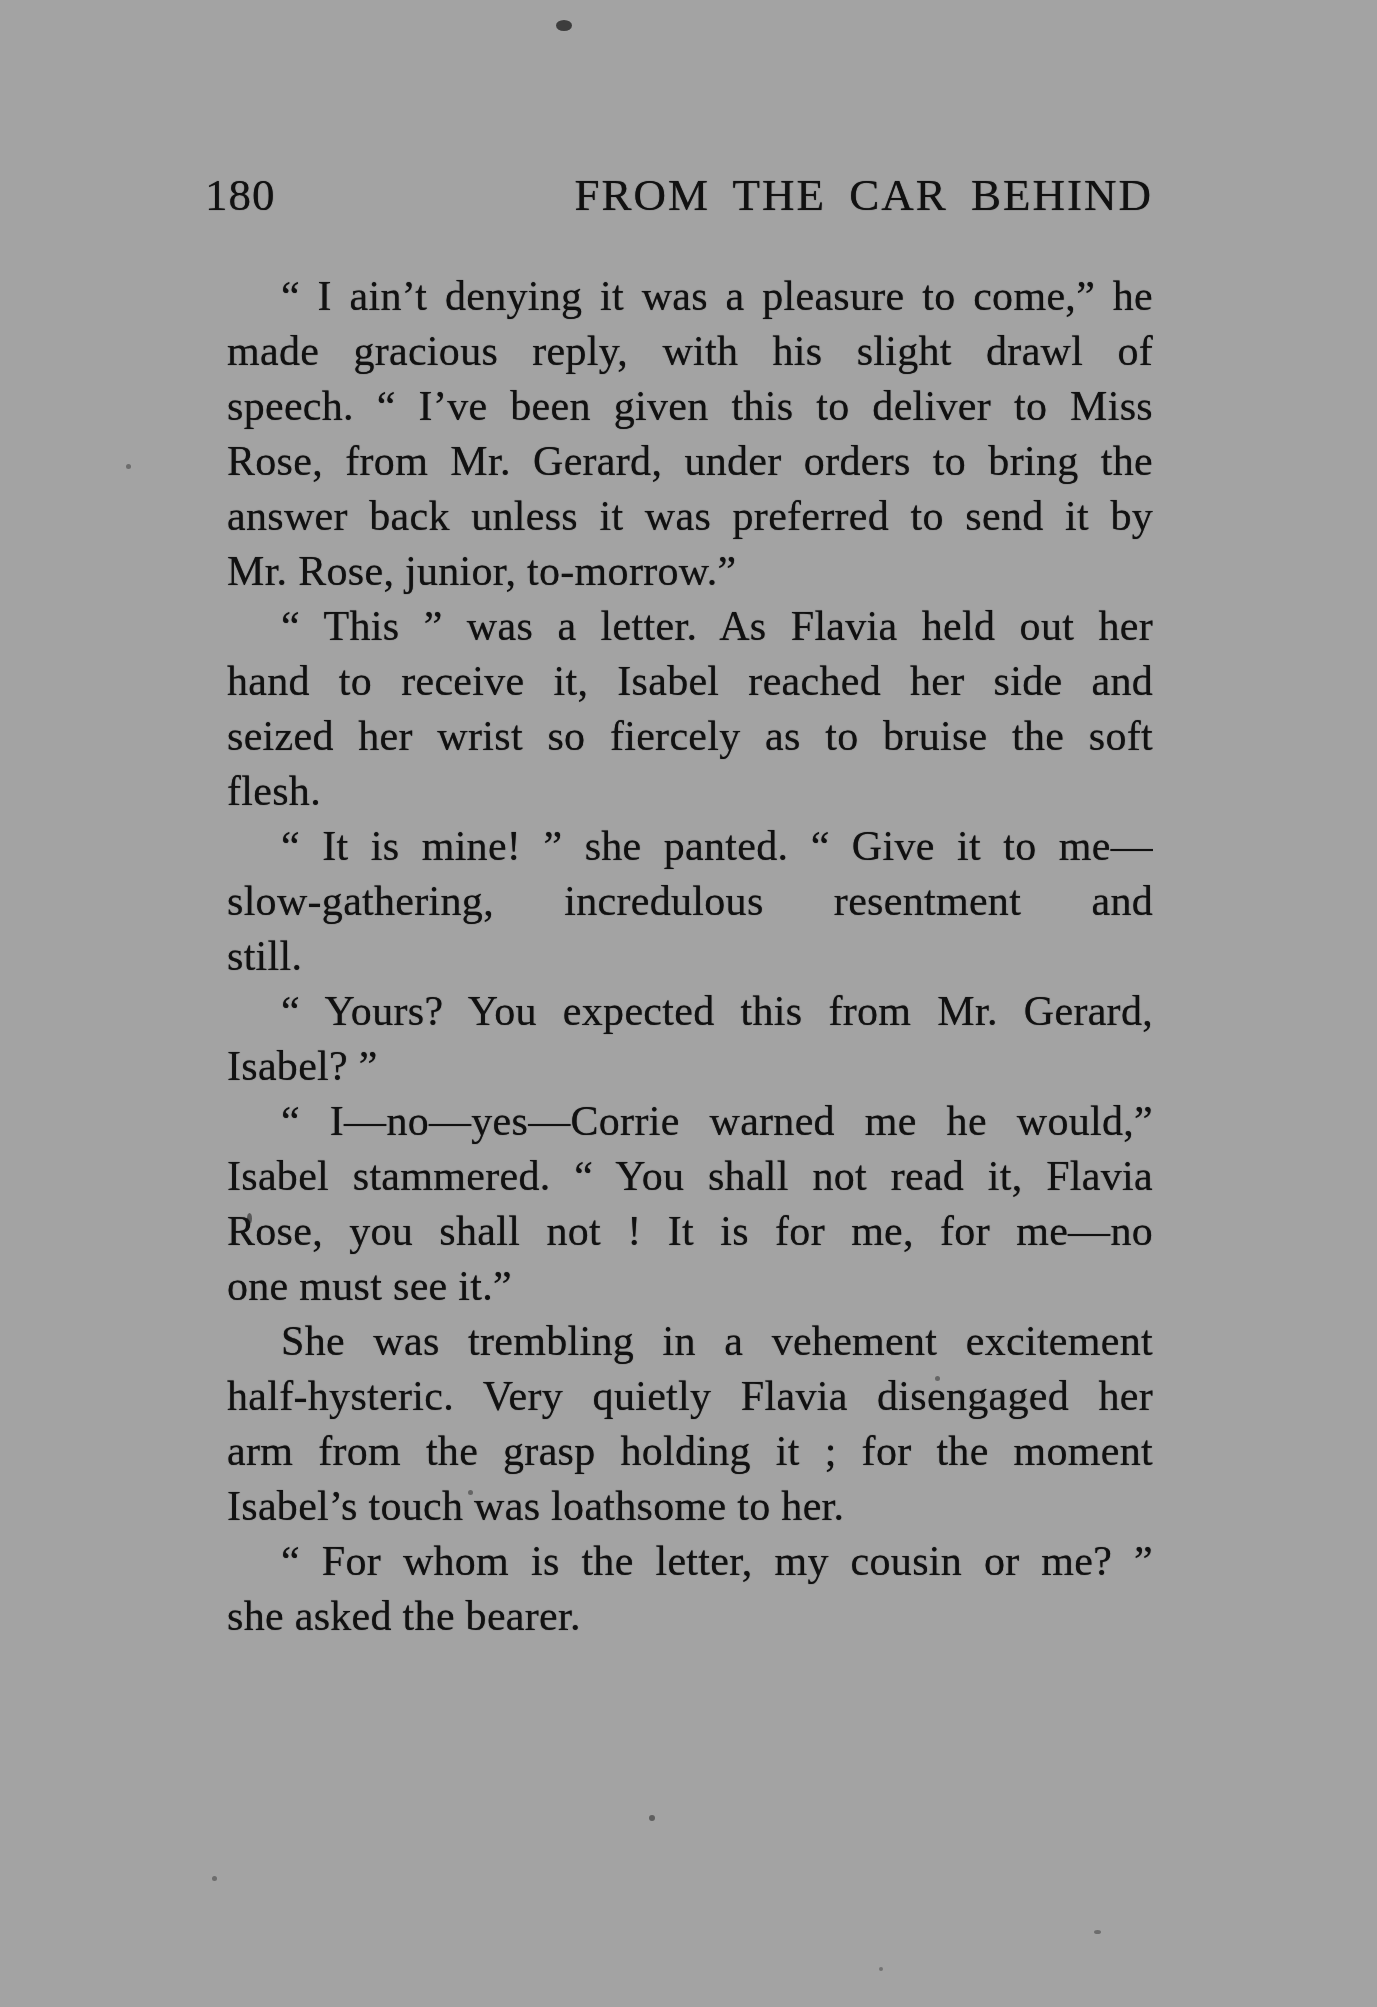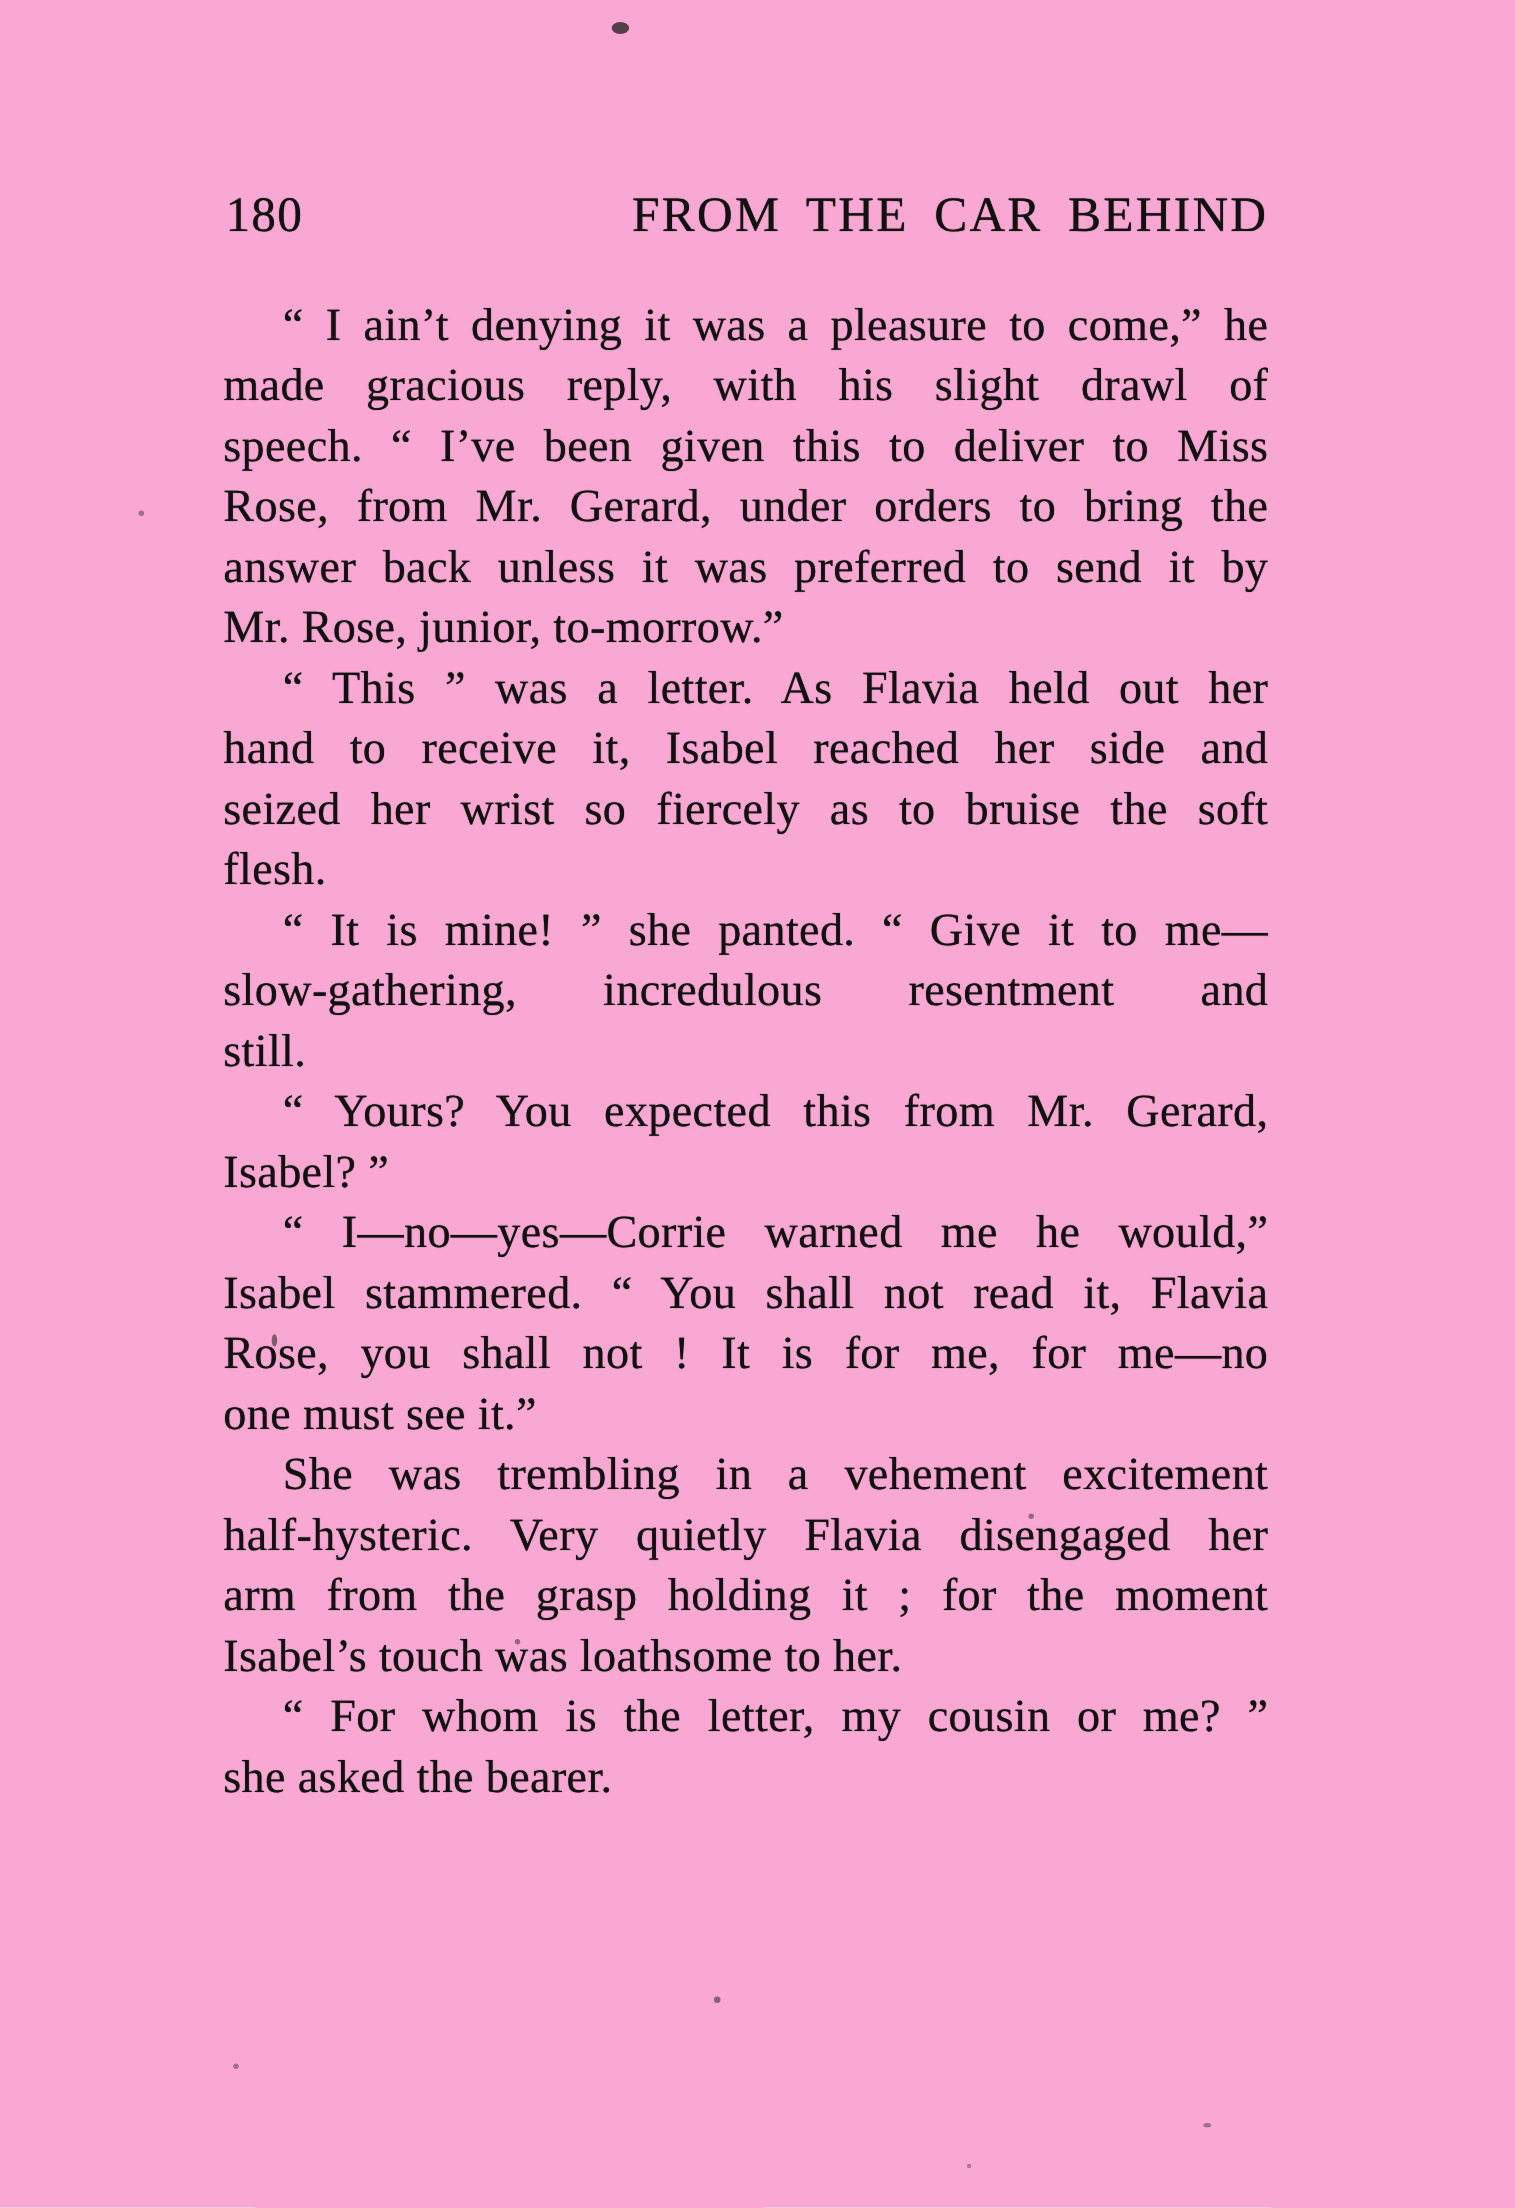--- a/index.html
+++ b/index.html
@@ -1,21 +1,21 @@
 <!DOCTYPE html>
 <html><head>
 <meta charset="utf-8">
 <title>Scanned book page</title>
 <style>
   html, body { margin: 0; padding: 0; background: #ffffff; }
   .page {
     position: relative;
     width: 1377px;
     height: 2007px;
-    background: #f9a8d4;
+    background: #a3a3a3;
     overflow: hidden;
     font-family: "Liberation Serif", "DejaVu Serif", serif;
     color: #111111;
   }
   .header {
     position: absolute;
     top: 168px;
     left: 203px;
     width: 950px;
     height: 55px;
@@ -43,20 +43,21 @@
     width: 950px;
   }
   .line {
     height: 55px;
     line-height: 55px;
     font-size: 42px;
     letter-spacing: 0.3px;
     white-space: normal;
     overflow: hidden;
     text-shadow: 0 0 1px rgba(0,0,0,0.7);
+    margin-left: 24px;
   }
   .line.indent { padding-left: 54px; }
   .line.justify { text-align: justify; text-align-last: justify; }
   .line.justify::after { content: ""; display: inline-block; width: 100%; height: 0; }
   .speck {
     position: absolute;
     background: #1b1b1b;
     border-radius: 50%;
   }
 </style>

